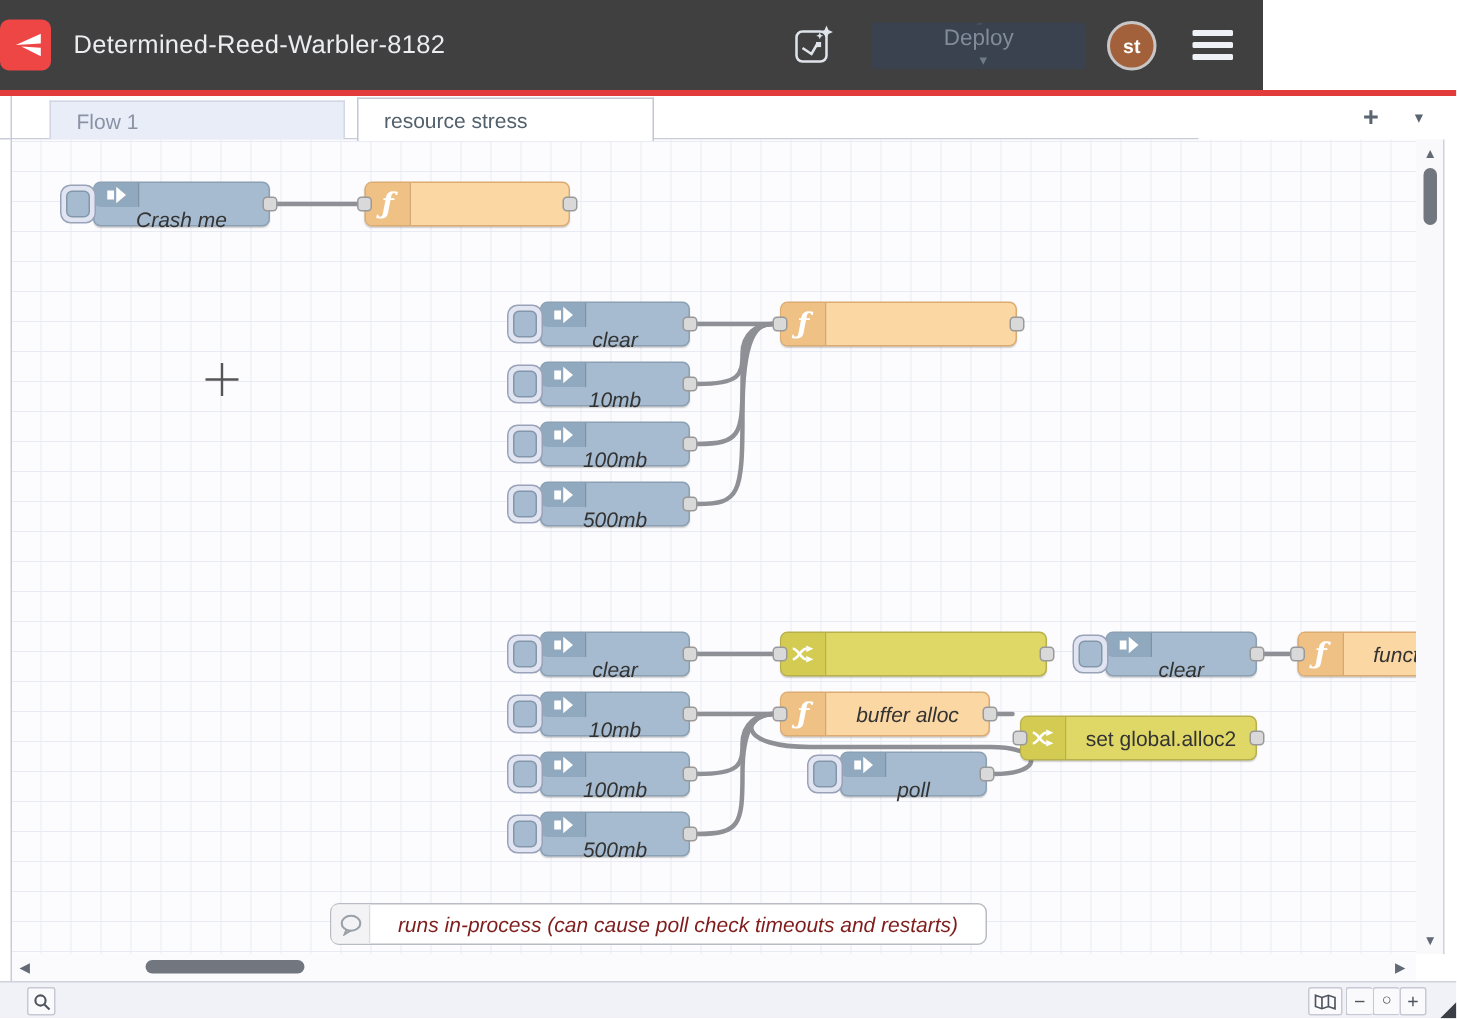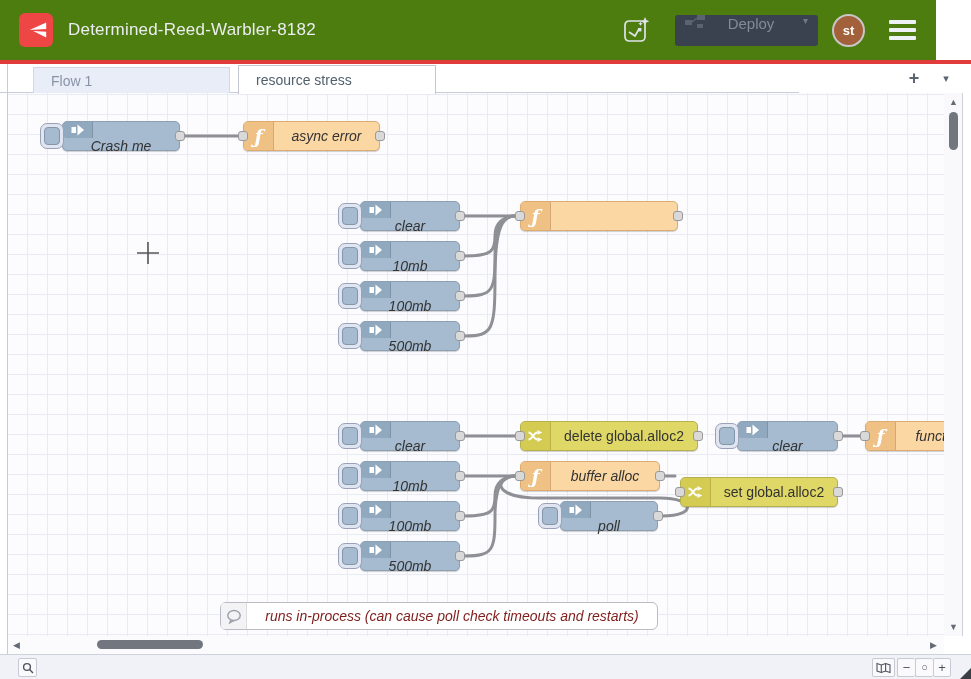--- a/index.html
+++ b/index.html
@@ -1,29 +1,29 @@
 <!DOCTYPE html>
 <html><head>
 <meta charset="utf-8">
 <style>
   html,body{margin:0;padding:0;background:#fff;}
   *{box-sizing:border-box;}
   .app{position:relative;width:971px;height:679px;overflow:hidden;background:#fff;
        font-family:"Liberation Sans",sans-serif;-webkit-font-smoothing:antialiased;}
 
   
-  .header{position:absolute;left:0;top:0;width:936px;height:60px;background:#4d7c0f;
-          display:flex;align-items:center;padding:0 20px 0 19px;}
+  .header{position:absolute;left:0;top:0;width:842px;height:60px;background:#404040;
+          display:flex;align-items:center;padding:0 20px 0 0;}
   .logo{width:34px;height:34px;background:#ee4545;border-radius:6px;flex:0 0 auto;
         display:flex;align-items:center;justify-content:center;}
   .hdr-title{color:#ecedf1;font-size:17px;font-weight:500;margin-left:15px;letter-spacing:.2px;flex:0 0 auto;}
   .hdr-spacer{flex:1;}
   .ai-btn{width:32px;height:32px;margin-right:22px;display:flex;align-items:center;justify-content:center;cursor:pointer;}
-  .deploy-btn{width:143px;height:31px;background:#3a424f;border-radius:3px;display:flex;align-items:flex-start;
-              padding:0 10px;margin-right:14px;}
+  .deploy-btn{width:143px;height:31px;background:#3a424f;border-radius:3px;display:flex;align-items:center;
+              padding:0 10px;margin-right:14px;flex-direction:column;}
   .deploy-label{flex:1;text-align:center;color:#828b9a;font-size:15px;}
   .deploy-caret{color:#6f7a88;font-size:10px;margin-left:6px;}
   .avatar{width:33px;height:33px;border-radius:50%;background:#a2613b;border:2px solid #c9c6c8;
           color:#fff;font-size:13px;font-weight:700;display:flex;align-items:center;justify-content:center;margin-right:24px;}
   .hamburger{width:27px;height:24px;display:flex;flex-direction:column;justify-content:space-between;padding:2px 0;cursor:pointer;}
   .hamburger span{display:block;height:4px;background:#eef1f5;border-radius:1px;}
   .accent-line{position:absolute;left:0;top:60px;width:971px;height:4px;background:#e23b3b;}
 
   
   .tabbar{position:absolute;left:0;top:64px;width:799px;height:29px;background:#fff;border-bottom:1px solid #c9ccd8;}
@@ -165,21 +165,20 @@
             <path d="M7.5 2.5 L14 8 L7.5 13.5 Z" fill="#fff"></path>
           </svg>
         </div>
         <div class="node-label">Crash me</div>
         <div class="port out"></div>
       </div>
       <div class="node function" style="left: 235px; top: 28px; width: 137px;">
         <div class="node-icon">
           <span class="fn-glyph">ƒ</span>
         </div>
-        <div class="node-label">async error</div>
         <div class="port in"></div>
         <div class="port out"></div>
       </div>
       <div class="node inject" style="left: 352px; top: 108px; width: 100px;">
         <div class="inject-btn">
           <div class="inner"></div>
         </div>
         <div class="node-icon">
           <svg width="16" height="16" viewBox="0 0 16 16">
             <rect x="1.5" y="5" width="4.5" height="6" fill="#fff"></rect>
@@ -289,21 +288,20 @@
       </div>
       <div class="node change" style="left: 512px; top: 328px; width: 178px;">
         <div class="node-icon">
           <svg width="17" height="16" viewBox="0 0 17 16" fill="none">
             <path d="M1.5 4.5 C5.5 4.5 6.5 11.5 10.5 11.5" stroke="#fff" stroke-width="1.8"></path>
             <path d="M1.5 11.5 C5.5 11.5 6.5 4.5 10.5 4.5" stroke="#fff" stroke-width="1.8"></path>
             <path d="M10.5 9.3 L15.3 11.5 L10.5 13.7 Z" fill="#fff"></path>
             <path d="M10.5 2.3 L15.3 4.5 L10.5 6.7 Z" fill="#fff"></path>
           </svg>
         </div>
-        <div class="node-label">delete global.alloc2</div>
         <div class="port in"></div>
         <div class="port out"></div>
       </div>
       <div class="node function" style="left: 512px; top: 368px; width: 140px;">
         <div class="node-icon">
           <span class="fn-glyph">ƒ</span>
         </div>
         <div class="node-label">buffer alloc</div>
         <div class="port in"></div>
         <div class="port out"></div>

